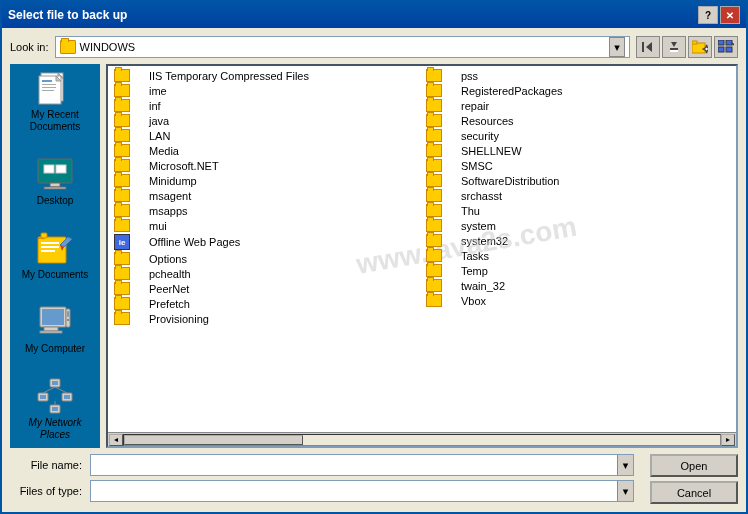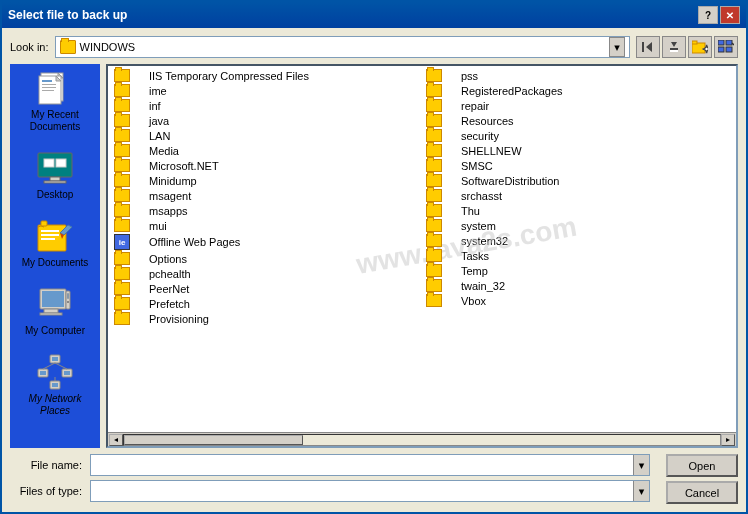--- a/index.html
+++ b/index.html
@@ -137,22 +137,22 @@
       flex: 1;
       display: flex;
       gap: 6px;
       min-height: 0;
     }
     
     .sidebar {
       width: 90px;
       display: flex;
       flex-direction: column;
-      gap: 6px;
-      background: #1d4ed8;
+      gap: 12px;
+      background: #0369a1;
     }
     
     .sidebar-item {
       display: flex;
       flex-direction: column;
       align-items: center;
       padding: 4px 2px;
       cursor: pointer;
       border: 1px solid transparent;
       border-radius: 2px;
@@ -331,21 +331,21 @@
     }
     
     .btn-area {
       display: flex;
       flex-direction: column;
       gap: 4px;
       margin-left: 8px;
     }
     
     .dialog-btn {
-      width: 72px;
+      width: 88px;
       height: 23px;
       background: #d4d0c8;
       border: 2px outset #aaa;
       cursor: pointer;
       display: flex;
       align-items: center;
       justify-content: center;
       font-size: 11px;
     }
     

